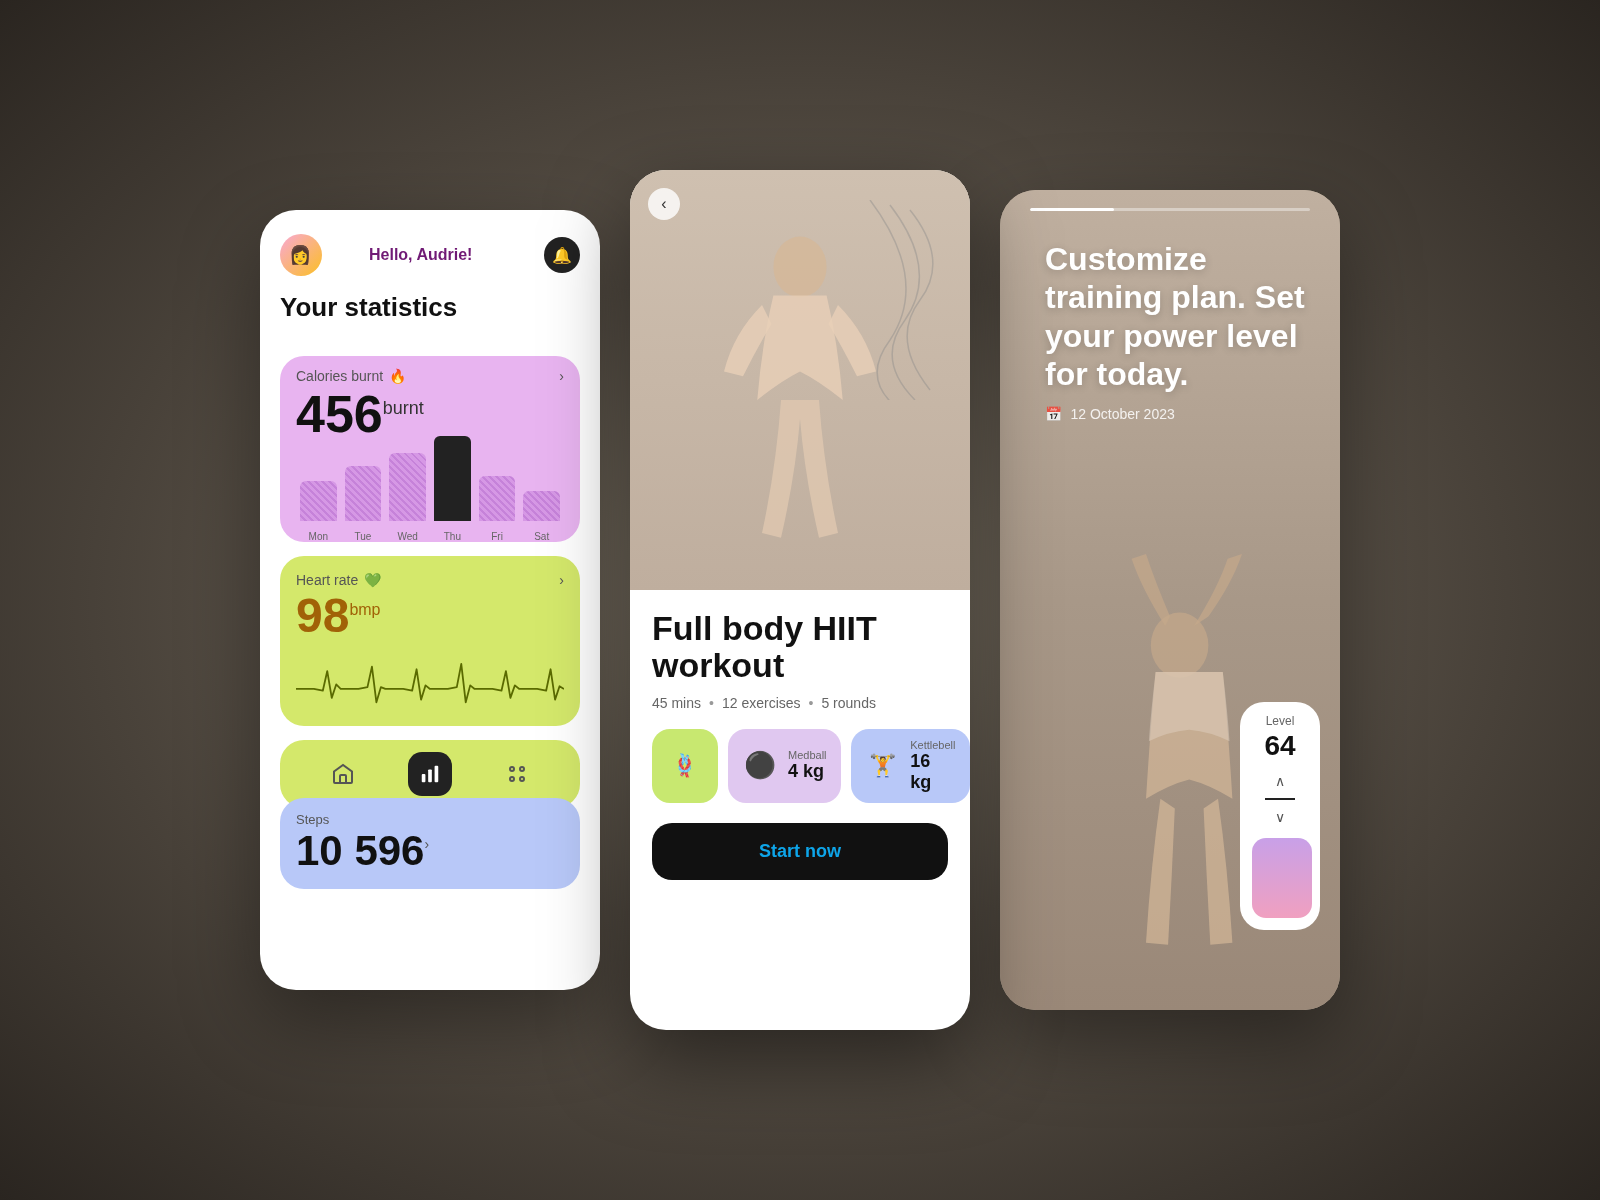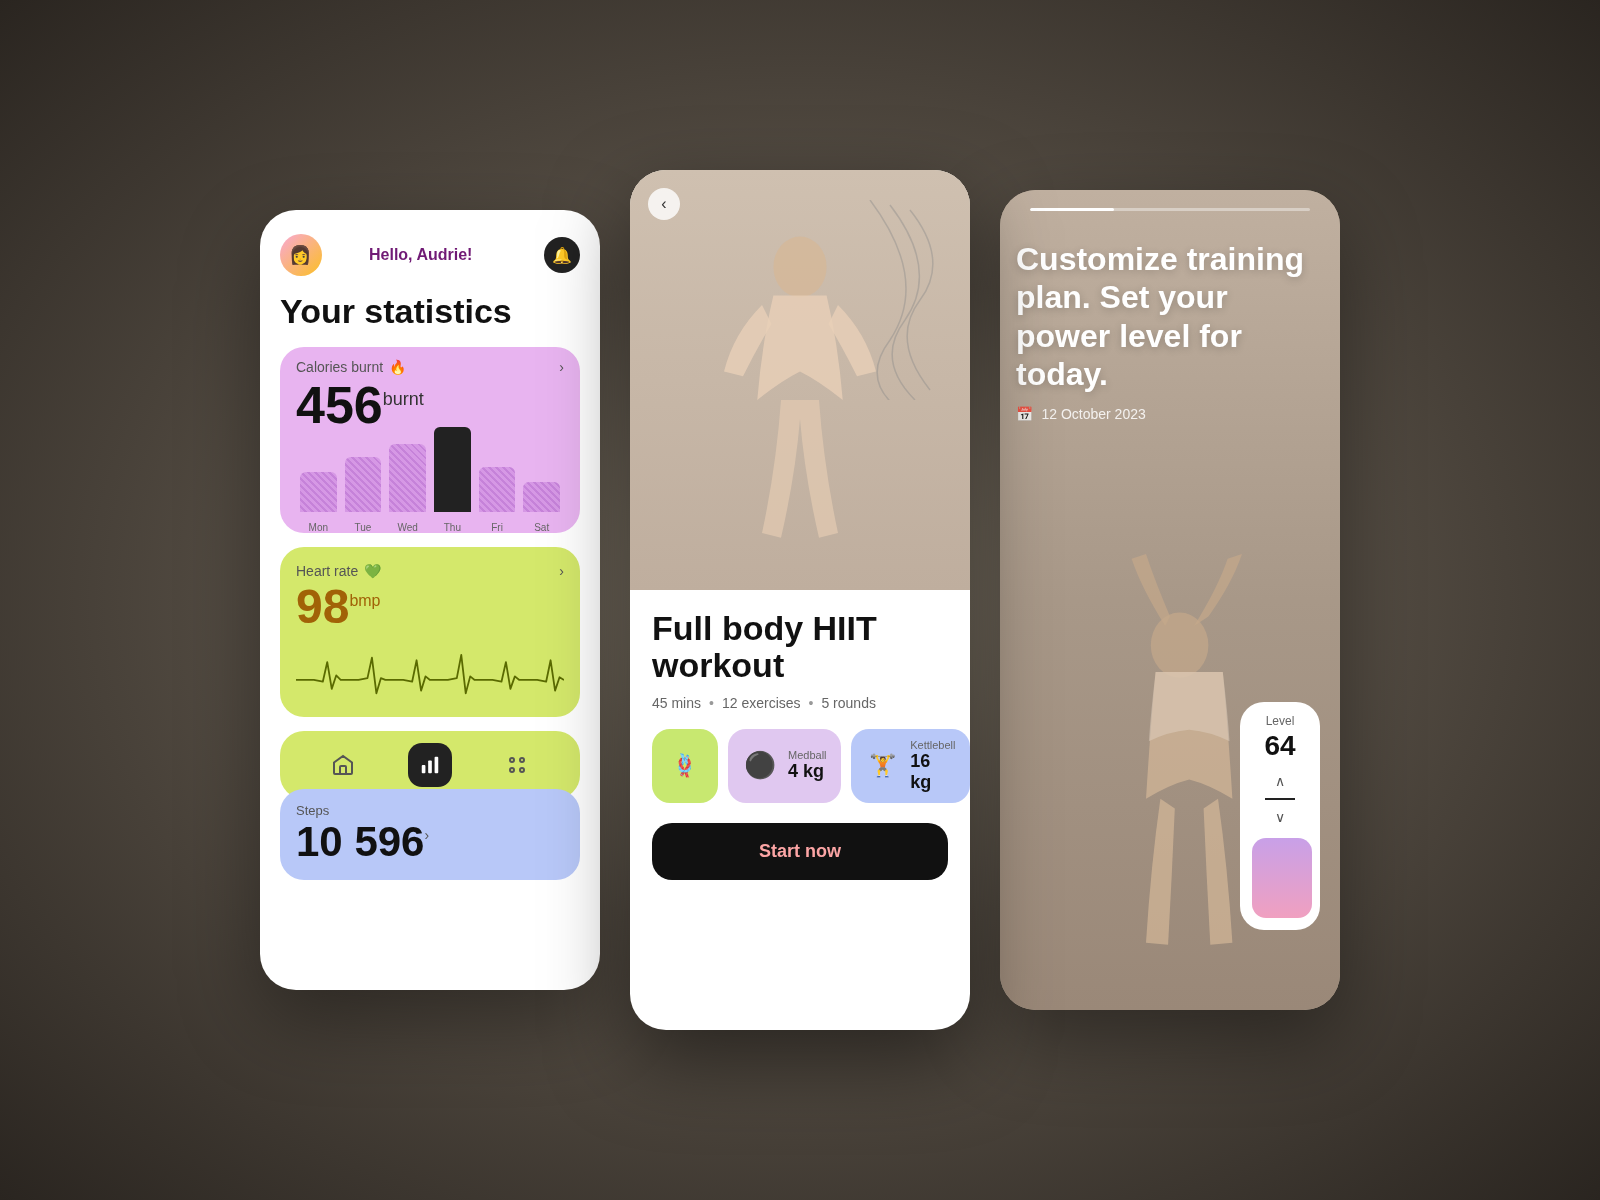--- a/index.html
+++ b/index.html
@@ -65,24 +65,24 @@
       height: 36px;
       background: #222;
       border-radius: 50%;
       display: flex;
       align-items: center;
       justify-content: center;
       color: white;
       font-size: 16px;
     }
     .stats-title {
-      font-size: 34px;
+      font-size: 26px;
       font-weight: 700;
       color: #111;
-      margin-bottom: 16px;
+      margin-bottom: 33px;
     }
 
     
     .calories-card {
       background: #e8b4f0;
       border-radius: 24px;
       padding: 12px 16px 0 16px;
       margin-bottom: 14px;
       position: relative;
     }
@@ -315,21 +315,21 @@
       display: flex;
       align-items: center;
       justify-content: center;
       font-size: 22px;
     }
     .equip-name { font-size: 11px; color: #666; }
     .equip-weight { font-size: 18px; font-weight: 700; color: #111; }
     .start-btn {
       width: 100%;
       background: #111;
-      color: #fca5a5;
+      color: #0ea5e9;
       border: none;
       border-radius: 20px;
       padding: 18px;
       font-size: 18px;
       font-weight: 600;
       cursor: pointer;
       text-align: center;
     }
 
     
@@ -345,21 +345,21 @@
     }
     .training-bg {
       width: 100%;
       height: 100%;
       background: linear-gradient(180deg, #c0b0a0 0%, #a89888 50%, #9a8878 100%);
       position: relative;
     }
     .training-text-overlay {
       position: absolute;
       top: 50px;
-      left: 16px;
+      left: 45px;
       right: 30px;
     }
     .training-title {
       font-size: 32px;
       font-weight: 700;
       color: white;
       line-height: 1.2;
       margin-bottom: 12px;
       text-shadow: 0 2px 8px rgba(0,0,0,0.2);
     }

